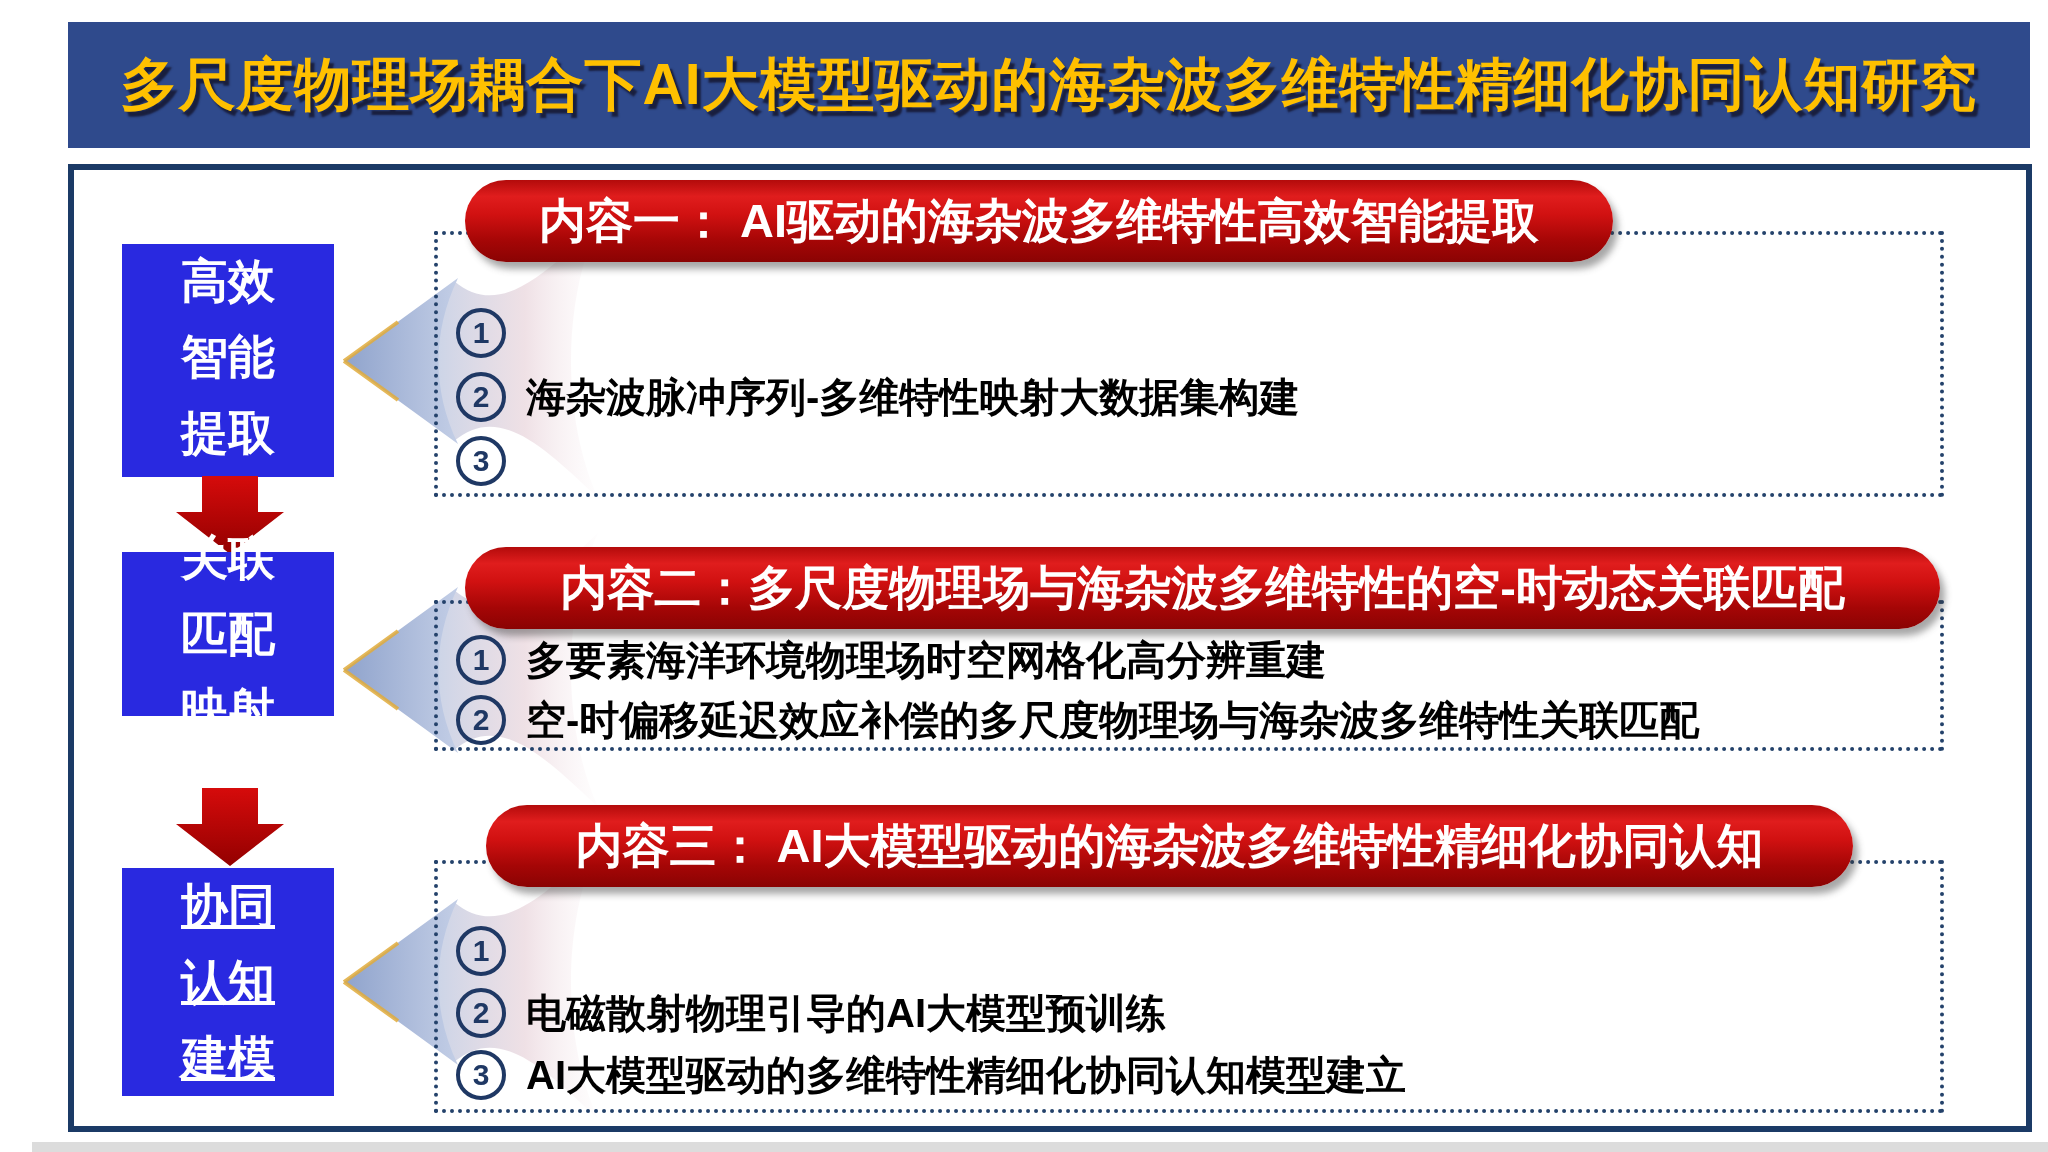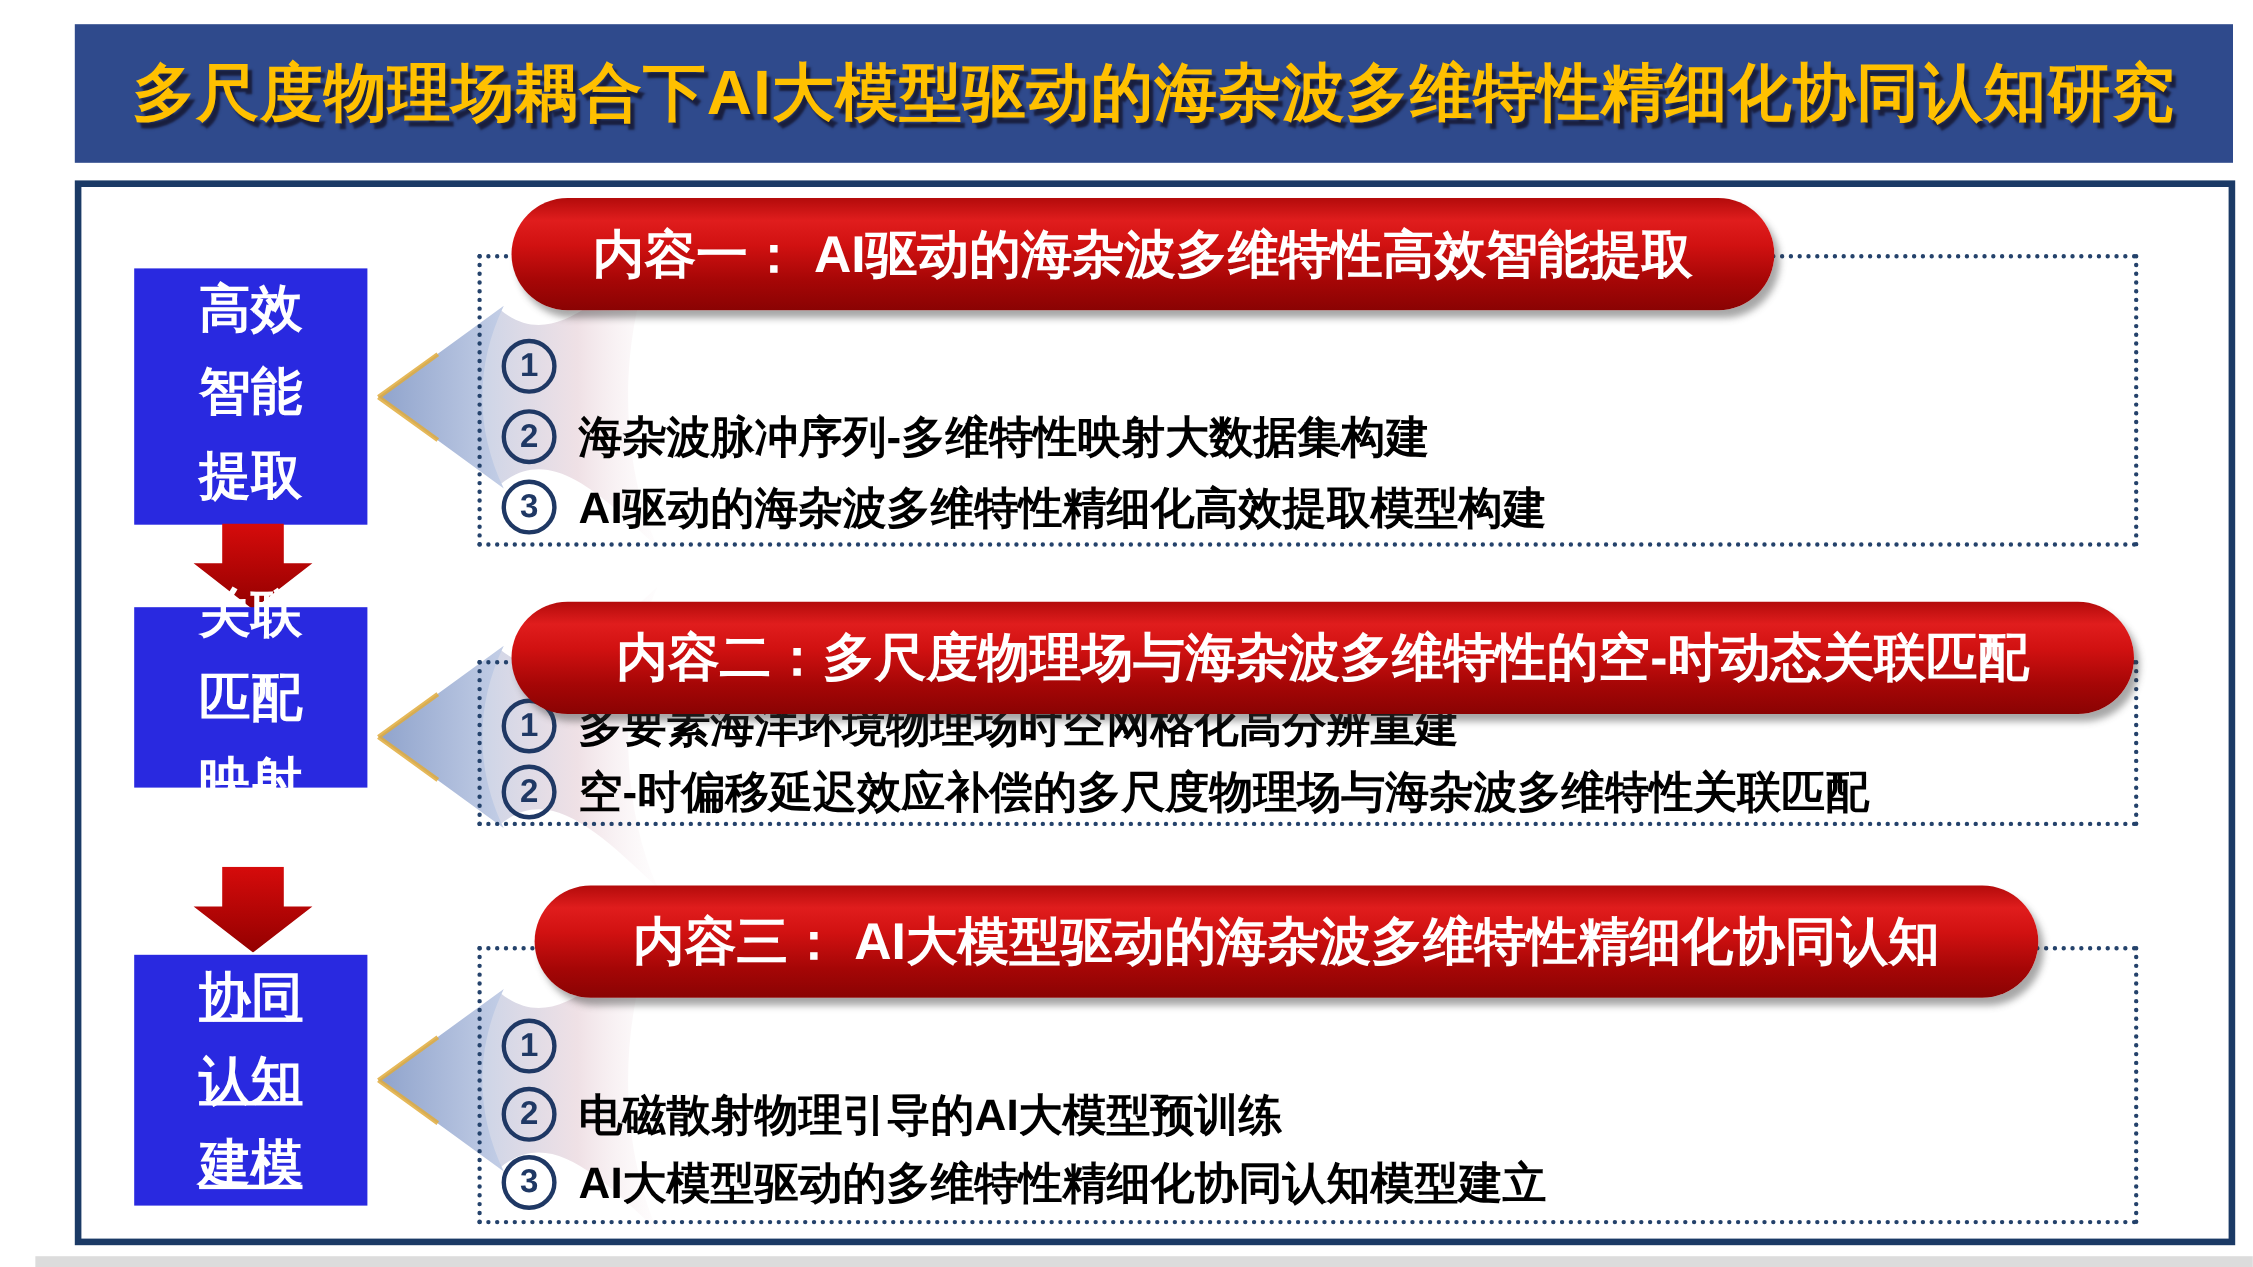--- a/index.html
+++ b/index.html
@@ -41,21 +41,21 @@
   
   .section-box{
     position:absolute;left:402px;width:1510px;box-sizing:border-box;
     border:4px dotted #24426B;background:transparent;
   }
   .section-box.s1{top:231px;height:266px;}
   .section-box.s2{top:600px;height:151px;}
   .section-box.s3{top:860px;height:253px;}
   
   .pill{
-    position:absolute;height:102px;border-radius:55px;
+    position:absolute;height:82px;border-radius:55px;
     background:linear-gradient(180deg,#b30b0b 0%,#e01d1d 20%,#d11111 42%,#a50606 74%,#8a0303 100%);
     box-shadow:5px 7px 7px rgba(60,60,60,0.45);
     display:flex;align-items:center;justify-content:center;
     color:#ffffff;font-size:47px;white-space:nowrap;
   }
   .pill.p1{left:433px;top:180px;width:1148px;}
   .pill.p2{left:433px;top:547px;width:1475px;}
   .pill.p3{left:454px;top:805px;width:1367px;}
   
   .items{position:absolute;left:0;width:100%;box-sizing:border-box;padding-left:18px;}
@@ -144,21 +144,20 @@
     <div class="items">
       <div class="item-row">
         <span class="num-circle">1</span>
       </div>
       <div class="item-row">
         <span class="num-circle">2</span>
         <span class="item-text">海杂波脉冲序列-多维特性映射大数据集构建</span>
       </div>
       <div class="item-row">
         <span class="num-circle">3</span>
-        <span class="item-text">AI驱动的海杂波多维特性精细化高效提取模型构建</span>
       </div>
     </div>
   </div>
   <div class="pill p1">
     <span>内容一： AI驱动的海杂波多维特性高效智能提取</span>
   </div>
 
   <div class="section-box s2">
     <div class="items">
       <div class="item-row">

